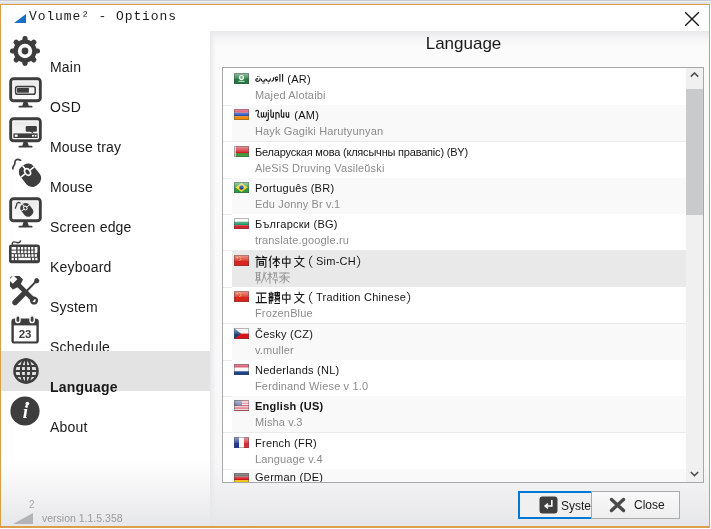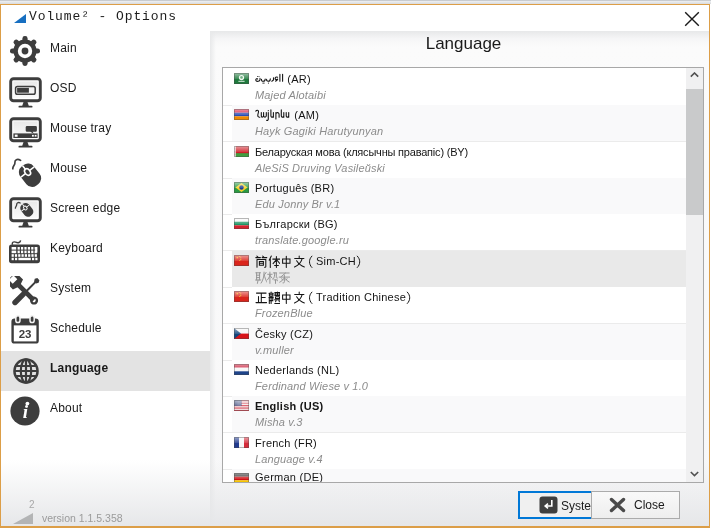--- a/index.html
+++ b/index.html
@@ -10,40 +10,40 @@
     border:1px solid #dc9e48;border-bottom-width:2px;background:#fff;}
   
   #titlebar{position:absolute;left:0;top:0;width:708px;height:26px;background:#fff;font-family:Liberation Mono, monospace;}
   #titletri{position:absolute;left:13px;top:9px;width:0;height:0;
     border-left:12px solid transparent;border-bottom:9px solid #176fc1;}
   #titletxt{position:absolute;left:28px;top:4px;font-size:13px;color:#1c1c1c;letter-spacing:0.9px;}
   #closex{position:absolute;left:683px;top:6px;}
   
   #sidebar{position:absolute;left:0;top:26px;width:209px;height:495px;background:#fff;}
   .sbitem{position:absolute;left:0;width:209px;height:40px;}
-  .sbitem .lbl{position:absolute;left:49px;top:10px;font-size:12px;color:#1a1a1a;line-height:14px;letter-spacing:0.2px;}
+  .sbitem .lbl{position:absolute;left:49px;top:29px;font-size:14px;color:#1a1a1a;line-height:14px;letter-spacing:0.2px;}
   .sbsel{background:#e3e3e3;}
   .sbsel .lbl{font-weight:bold;}
   .sbicon{position:absolute;left:9px;top:4px;}
   
   #rpanel{position:absolute;left:209px;top:26px;width:499px;height:495px;
     background:linear-gradient(#e7e8e9 0, #f6f6f7 8px, #fbfbfb 16px, #f7f7f8 100%);}
   #rpanel .leftshade{position:absolute;left:0;top:0;width:6px;height:495px;
     background:linear-gradient(90deg,#e8e9ea,rgba(247,247,248,0));}
   #header{position:absolute;left:13px;top:3px;width:481px;text-align:center;
     font-size:17px;color:#1a1a1a;}
   #botgrad{position:absolute;left:0;top:455px;width:708px;height:66px;
     background:linear-gradient(rgba(232,233,234,0),#e6e7e9);pointer-events:none;}
   
   #list{position:absolute;z-index:4;left:221px;top:62px;width:482px;height:416px;
     border:1px solid #a8a8a8;background:#fff;overflow:hidden;}
   .row{position:absolute;left:9px;width:463px;height:37px;}
   .row .flag{position:absolute;left:2px;top:4px;}
   .row .nm{position:absolute;left:23px;top:4px;font-size:11px;line-height:13px;color:#151515;white-space:nowrap;letter-spacing:0.25px;}
-  .row .au{position:absolute;left:23px;top:20px;font-size:11px;line-height:13px;color:#8c8c8c;white-space:nowrap;letter-spacing:0.15px;font-style:italic;}
+  .row .au{position:absolute;left:23px;top:20px;font-size:11px;line-height:13px;color:#8c8c8c;white-space:nowrap;letter-spacing:0.15px;}
   .sep{position:absolute;left:0;width:463px;height:1px;background:#ebebeb;}
   #sbar{position:absolute;left:463px;top:0;width:17px;height:414px;background:#f0f0f1;}
   #sthumb{position:absolute;left:0;top:21px;width:17px;height:126px;background:#c9cacb;}
   .chev{position:absolute;left:4px;}
   
   .btn{position:absolute;top:486px;height:28px;font-size:12px;color:#1a1a1a;z-index:5;}
   #apply{left:517px;width:89px;border:2px solid #0078d7;background:#f0f0f0;}
   #close{left:590px;width:89px;border:1px solid #ababab;background:linear-gradient(#f9f9f9,#eeeeee);text-align:right;}
   
   #blogo{position:absolute;z-index:5;left:12px;top:508px;width:0;height:0;

